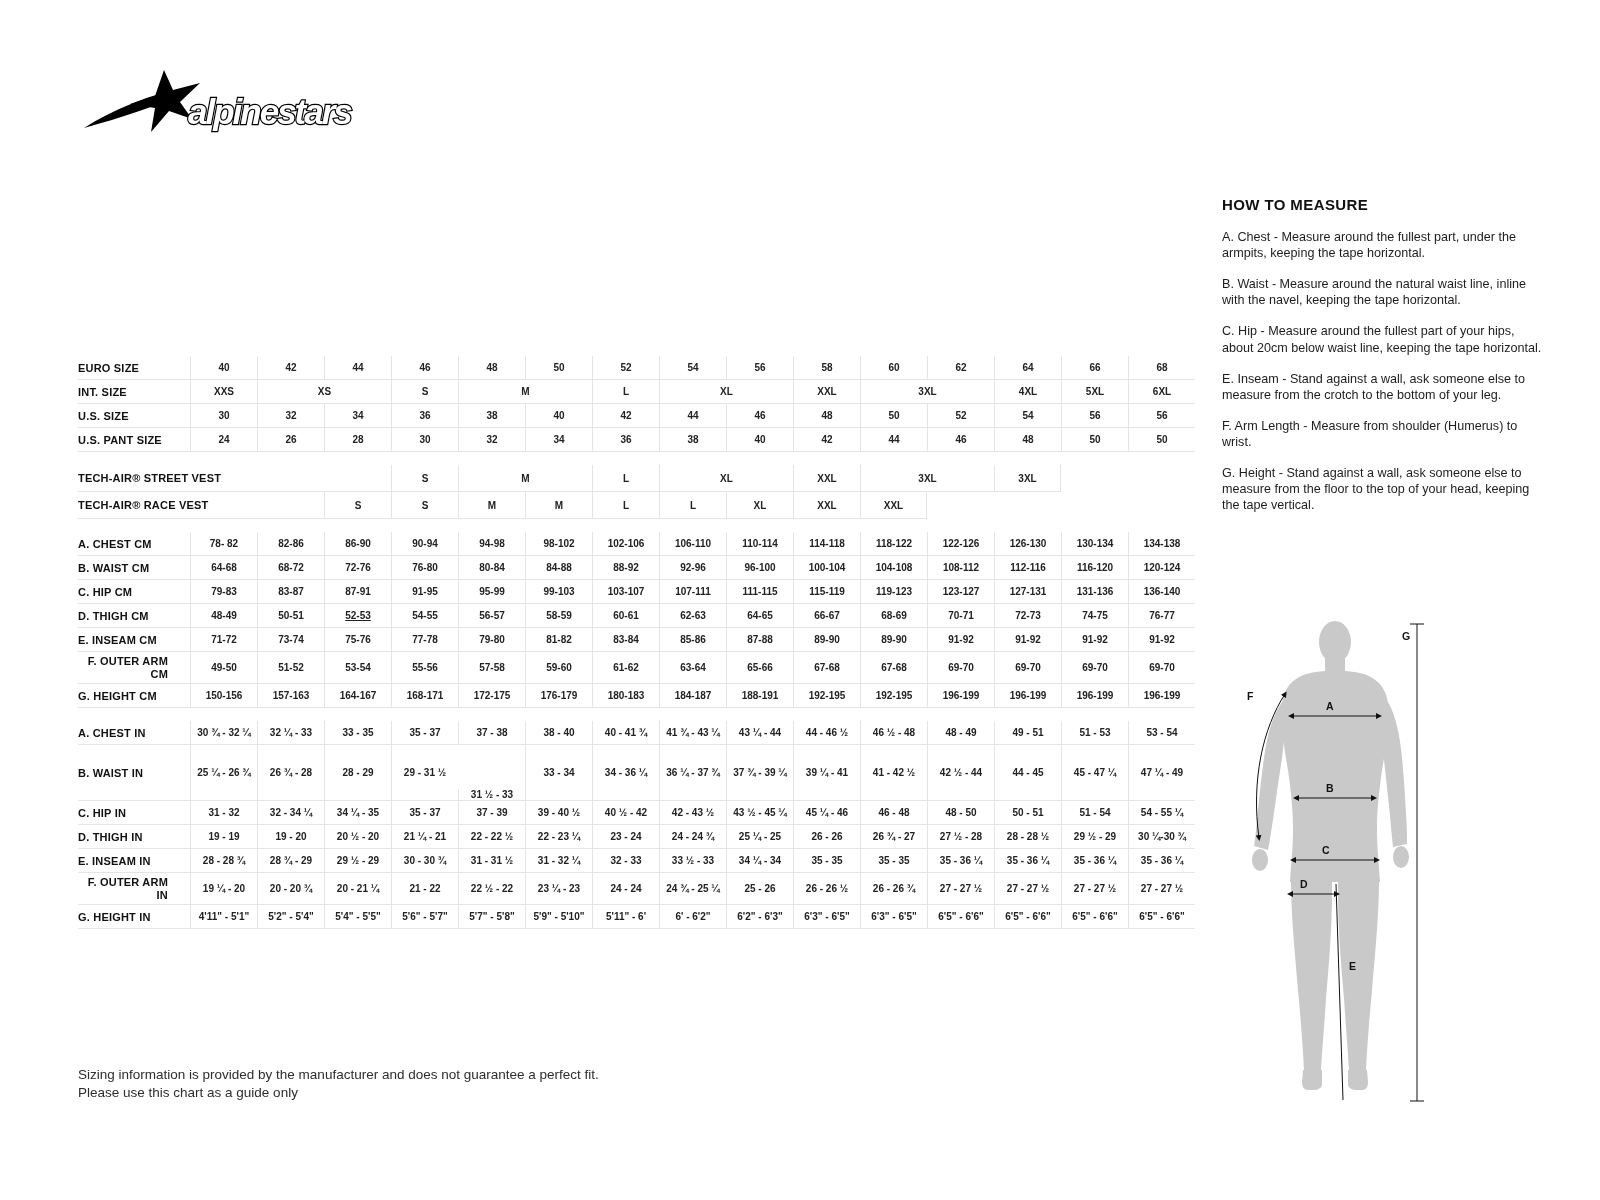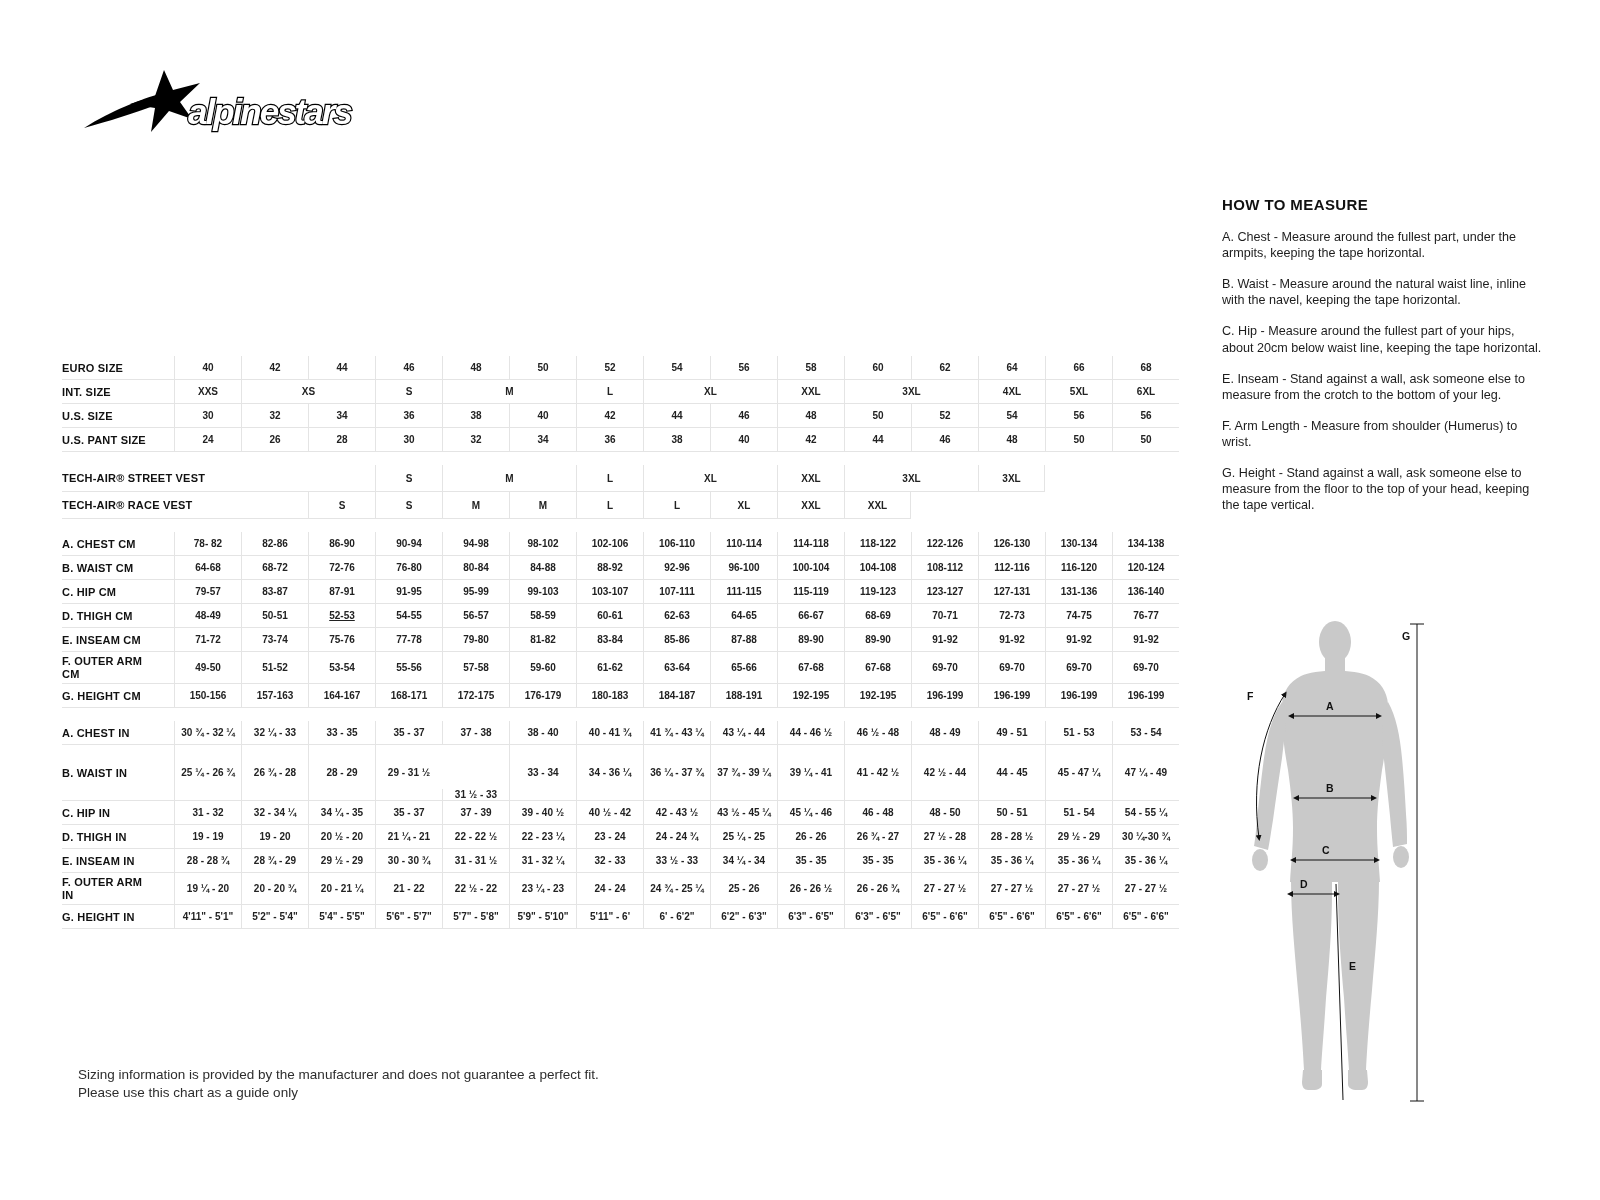--- a/index.html
+++ b/index.html
@@ -5,36 +5,36 @@
   html,body{margin:0;padding:0;background:#fff;}
   .canvas{position:relative;width:1600px;height:1200px;background:#fff;overflow:hidden;
           font-family:"Liberation Sans",sans-serif;color:#1c1c1c;}
   
   .logo{position:absolute;left:78px;top:64px;width:280px;height:88px;}
   
   .title{position:absolute;left:80px;top:297px;font-style:italic;font-size:20px;letter-spacing:4px;white-space:nowrap;}
   .title .main{font-weight:700;color:#111;margin-right:10px;}
   .title .sub{font-weight:400;color:#3c3c3c;letter-spacing:5px;}
   
-  .tbl{position:absolute;left:62px;top:356px;width:1117px;}
+  .tbl{position:absolute;left:78px;top:356px;width:1117px;}
   .sect{margin-top:0;}
   .sect + .sect{margin-top:13px;}
   .trow{display:flex;align-items:stretch;}
   .lab{width:112px;box-sizing:border-box;display:flex;align-items:center;font-weight:700;
        font-size:11px;letter-spacing:.2px;border-bottom:1px solid #e4e4e4;white-space:nowrap;
        overflow:visible;color:#111;}
   .cell{box-sizing:border-box;display:flex;align-items:center;justify-content:center;
         font-weight:700;font-size:10px;color:#222;border-left:1px solid #e4e4e4;
         border-bottom:1px solid #e4e4e4;white-space:nowrap;}
   .trow{min-height:24px;}
   .trow.hdr{min-height:24px;}
   .trow.vest{min-height:27px;}
   .trow.body{min-height:24px;}
   .trow.tall{min-height:32px;}
-  .trow.tall .lab{white-space:normal;line-height:1.1;padding-right:22px;}
+  .trow.tall .lab{white-space:normal;line-height:1.1;padding-right:22px;text-align:right;}
   .cell.pad{border-left:none;}
   .cell.void{border:none;}
   .cell.rb{border-right:1px solid #e4e4e4;}
   
   .measure{position:absolute;left:1222px;top:196px;width:322px;}
   .measure h2{margin:0 0 16px 0;font-size:15px;font-weight:700;letter-spacing:.4px;color:#111;}
   .measure p{margin:0 0 15px 0;font-size:12.6px;line-height:1.28;color:#1d1d1d;}
   
   .diagram{position:absolute;left:1205px;top:598px;width:260px;height:548px;}
   .diagram svg{display:block;}
@@ -188,21 +188,21 @@
           <div class="cell" style="width: 67px;">96-100</div>
           <div class="cell" style="width: 67px;">100-104</div>
           <div class="cell" style="width: 67px;">104-108</div>
           <div class="cell" style="width: 67px;">108-112</div>
           <div class="cell" style="width: 67px;">112-116</div>
           <div class="cell" style="width: 67px;">116-120</div>
           <div class="cell" style="width: 67px;">120-124</div>
         </div>
         <div class="trow body">
           <div class="lab">C. HIP CM</div>
-          <div class="cell" style="width: 67px;">79-57</div>
+          <div class="cell" style="width: 67px;">79-83</div>
           <div class="cell" style="width: 67px;">83-87</div>
           <div class="cell" style="width: 67px;">87-91</div>
           <div class="cell" style="width: 67px;">91-95</div>
           <div class="cell" style="width: 67px;">95-99</div>
           <div class="cell" style="width: 67px;">99-103</div>
           <div class="cell" style="width: 67px;">103-107</div>
           <div class="cell" style="width: 67px;">107-111</div>
           <div class="cell" style="width: 67px;">111-115</div>
           <div class="cell" style="width: 67px;">115-119</div>
           <div class="cell" style="width: 67px;">119-123</div>

